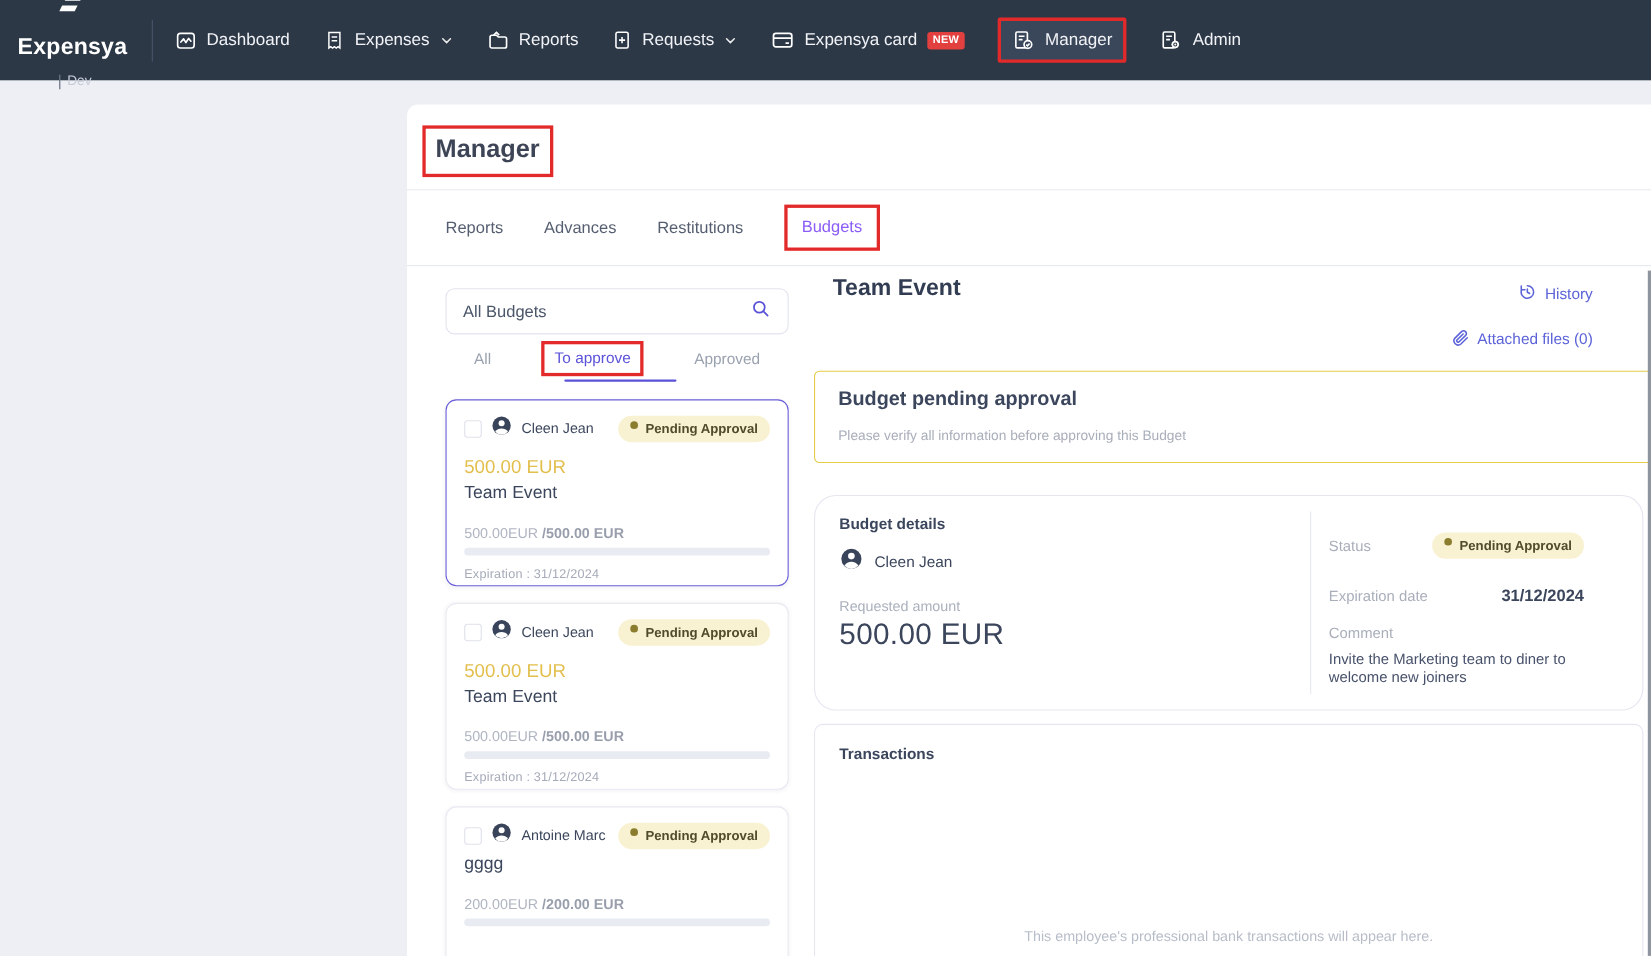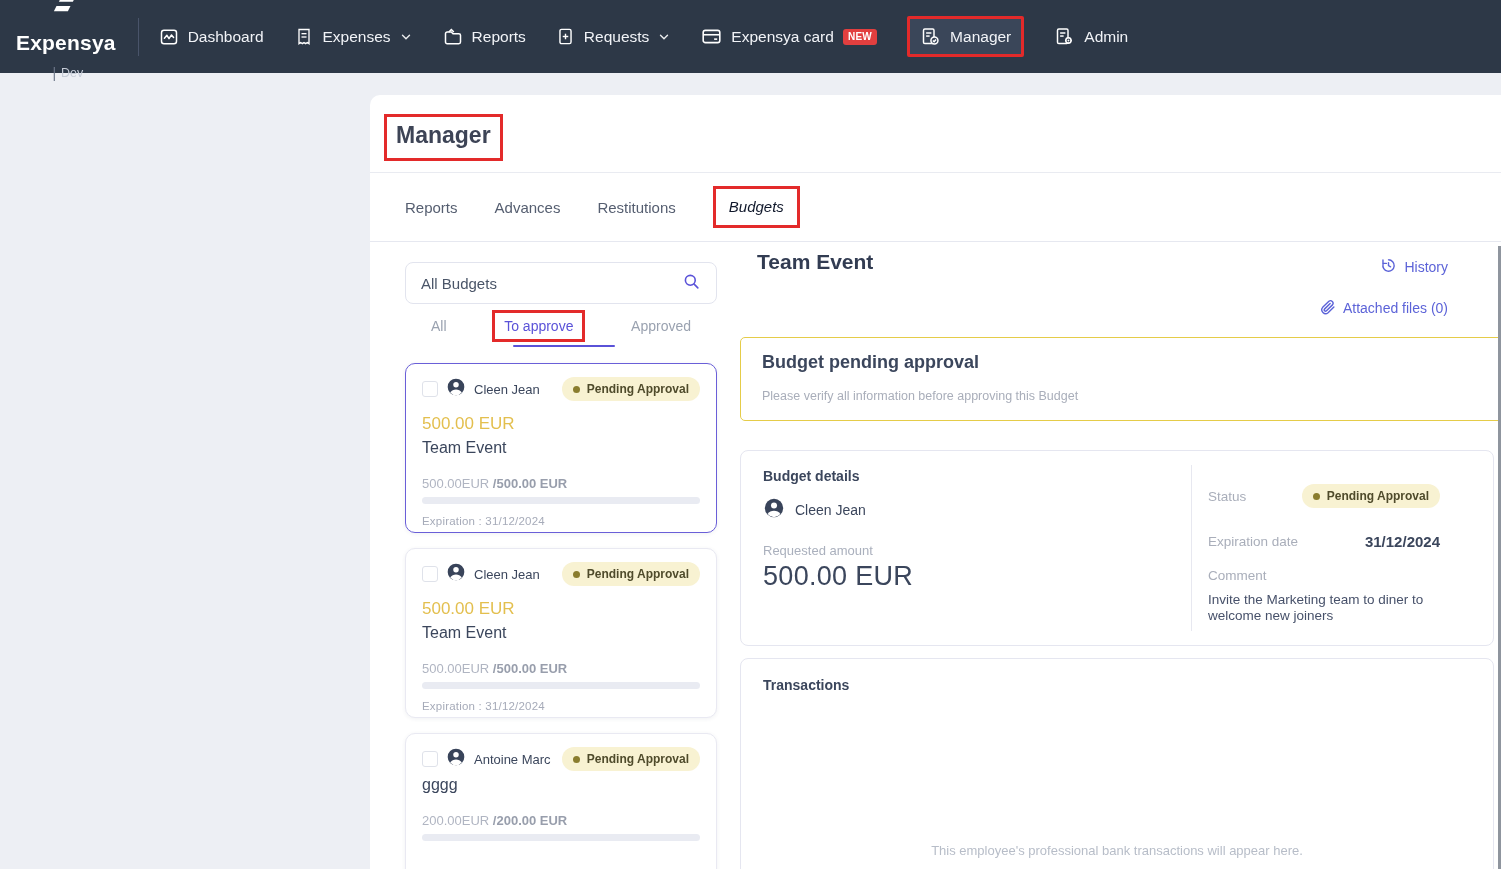--- a/index.html
+++ b/index.html
@@ -26,42 +26,42 @@
 
   
   .content { position:absolute; left:370px; top:95px; right:0; bottom:0; background:#fff;
              border-top-left-radius:10px; overflow:hidden; }
   .page-title-box { position:absolute; left:14px; top:19px; border:3px solid #e32a2a; padding:5px 9px 9px 9px; }
   .page-title { font-size:23px; font-weight:600; color:#3d4456; }
   .tabs { position:absolute; top:77px; left:0; right:0; height:70px; border-top:1px solid #e9ebf1;
           border-bottom:1px solid #e6e8f0; display:flex; align-items:center; padding-left:35px; gap:37px; }
   .tab { font-size:15px; color:#555e70; cursor:pointer; }
   .tab-annotated { border:3px solid #e32a2a; padding:9px 13px; }
-  .tab.active { color:#0f172a;font-style:italic; }
+  .tab.active { color:#8b5cf6; }
 
   
   .list-col { position:absolute; left:35px; top:148px; width:312px; }
   .search-box { margin-top:19px; height:42px; border:1px solid #e2e4ee; border-radius:8px;
                 display:flex; align-items:center; justify-content:space-between; padding:0 15px; cursor:pointer; }
   .search-label { font-size:15px; color:#4a5568; }
   .filters { position:relative; height:44px; display:flex; align-items:center; justify-content:space-between;
              padding:0 26px; }
   .filter { font-size:14px; color:#9aa2b0; cursor:pointer; }
   .filter.active { color:#5a52d8; }
   .filter-annotated { border:3px solid #e32a2a; padding:4px 9px; }
   .filter-underline { position:absolute; left:108px; bottom:1px; width:102px; height:2.5px;
                       background:#5a52d8; border-radius:2px; }
   .bcard { position:relative; height:170px; background:#fff; border:1px solid #e9e9f2; border-radius:10px;
            box-shadow:0 1px 4px rgba(45,56,86,.07); margin-top:15px; padding:13px 16px 0 16px; cursor:pointer; }
   .bcard:first-of-type { margin-top:16px; }
   .bcard.selected { border:1.5px solid #6a5fd8; }
   .bcard-head { display:flex; align-items:center; gap:8px; }
   .checkbox { width:16px; height:16px; border:1.5px solid #dfe2ea; border-radius:3px; background:#fff; cursor:pointer; flex:none; }
   .owner-name { font-size:13px; font-weight:500; color:#3b465c; }
-  .pill { margin-left:auto; display:flex; align-items:center; gap:7px; background:#f8f2d2; border-radius:13px;
+  .pill { margin-left:auto; display:flex; gap:7px; background:#f8f2d2; border-radius:13px;
           padding:5px 11px; font-size:12px; font-weight:600; color:#4f4b2b; }
   .pill .dot { width:7px; height:7px; border-radius:50%; background:#8a7d2e; }
   .bcard-amount { margin-top:13px; font-size:17px; font-weight:500; color:#e3bf4e; }
   .bcard-name { margin-top:5px; font-size:16px; color:#3b465c; }
   .bcard-usage { margin-top:19px; font-size:13px; color:#b0b5c2; }
   .bcard-usage b { color:#989eac; font-weight:700; }
   .progress { margin-top:6px; height:7px; background:#e9ebf2; border-radius:4px; }
   .bcard-exp { margin-top:11px; font-size:11.5px; font-weight:500; color:#a6abb9; letter-spacing:.2px; }
 
   
@@ -75,21 +75,21 @@
   .banner { position:absolute; left:0; top:94px; width:908px; height:84px; background:#fff;
             border:1.5px solid #e5cc49; border-radius:5px; }
   .banner-title { position:absolute; left:21px; top:14px; font-size:18px; font-weight:600; color:#3b465c; }
   .banner-sub { position:absolute; left:21px; top:51px; font-size:12.5px; color:#a9aeba; }
   .banner-actions { position:absolute; right:21px; top:23px; display:flex; gap:10px; }
   .btn { height:35px; border-radius:5px; font-size:15px; font-family:inherit; cursor:pointer; }
   .btn-approve { width:86px; background:#5a52d8; border:none; color:#fff; font-weight:600; }
   .btn-reject { width:70px; background:#fff; border:1px solid #efdcda; color:#d3756b; }
 
   .details-card { position:absolute; left:0; top:207px; width:754px; height:196px; background:#fff;
-                  border:1px solid #e5e6f0; border-radius:8px; }
+                  border:1px solid #e5e6f0; border-radius:20px; }
   .card-heading { font-size:14px; font-weight:700; color:#3b465c; }
   .dc-heading { position:absolute; left:22px; top:17px; }
   .dc-owner { position:absolute; left:22px; top:46px; display:flex; align-items:center; gap:10px;
               font-size:14px; color:#3b465c; }
   .dc-req-label { position:absolute; left:22px; top:92px; font-size:13px; color:#aab0bd; }
   .dc-req-amount { position:absolute; left:22px; top:110px; font-size:27px; font-weight:500; color:#3b465c; letter-spacing:.3px; }
   .dc-vdivider { position:absolute; left:450px; top:14px; bottom:14px; width:1px; background:#e7e8f0; }
   .dc-row { position:absolute; left:467px; width:232px; display:flex; align-items:center; justify-content:space-between; }
   .dc-label { font-size:13.5px; color:#a9aeba; }
   .dc-status-row { top:33px; }

